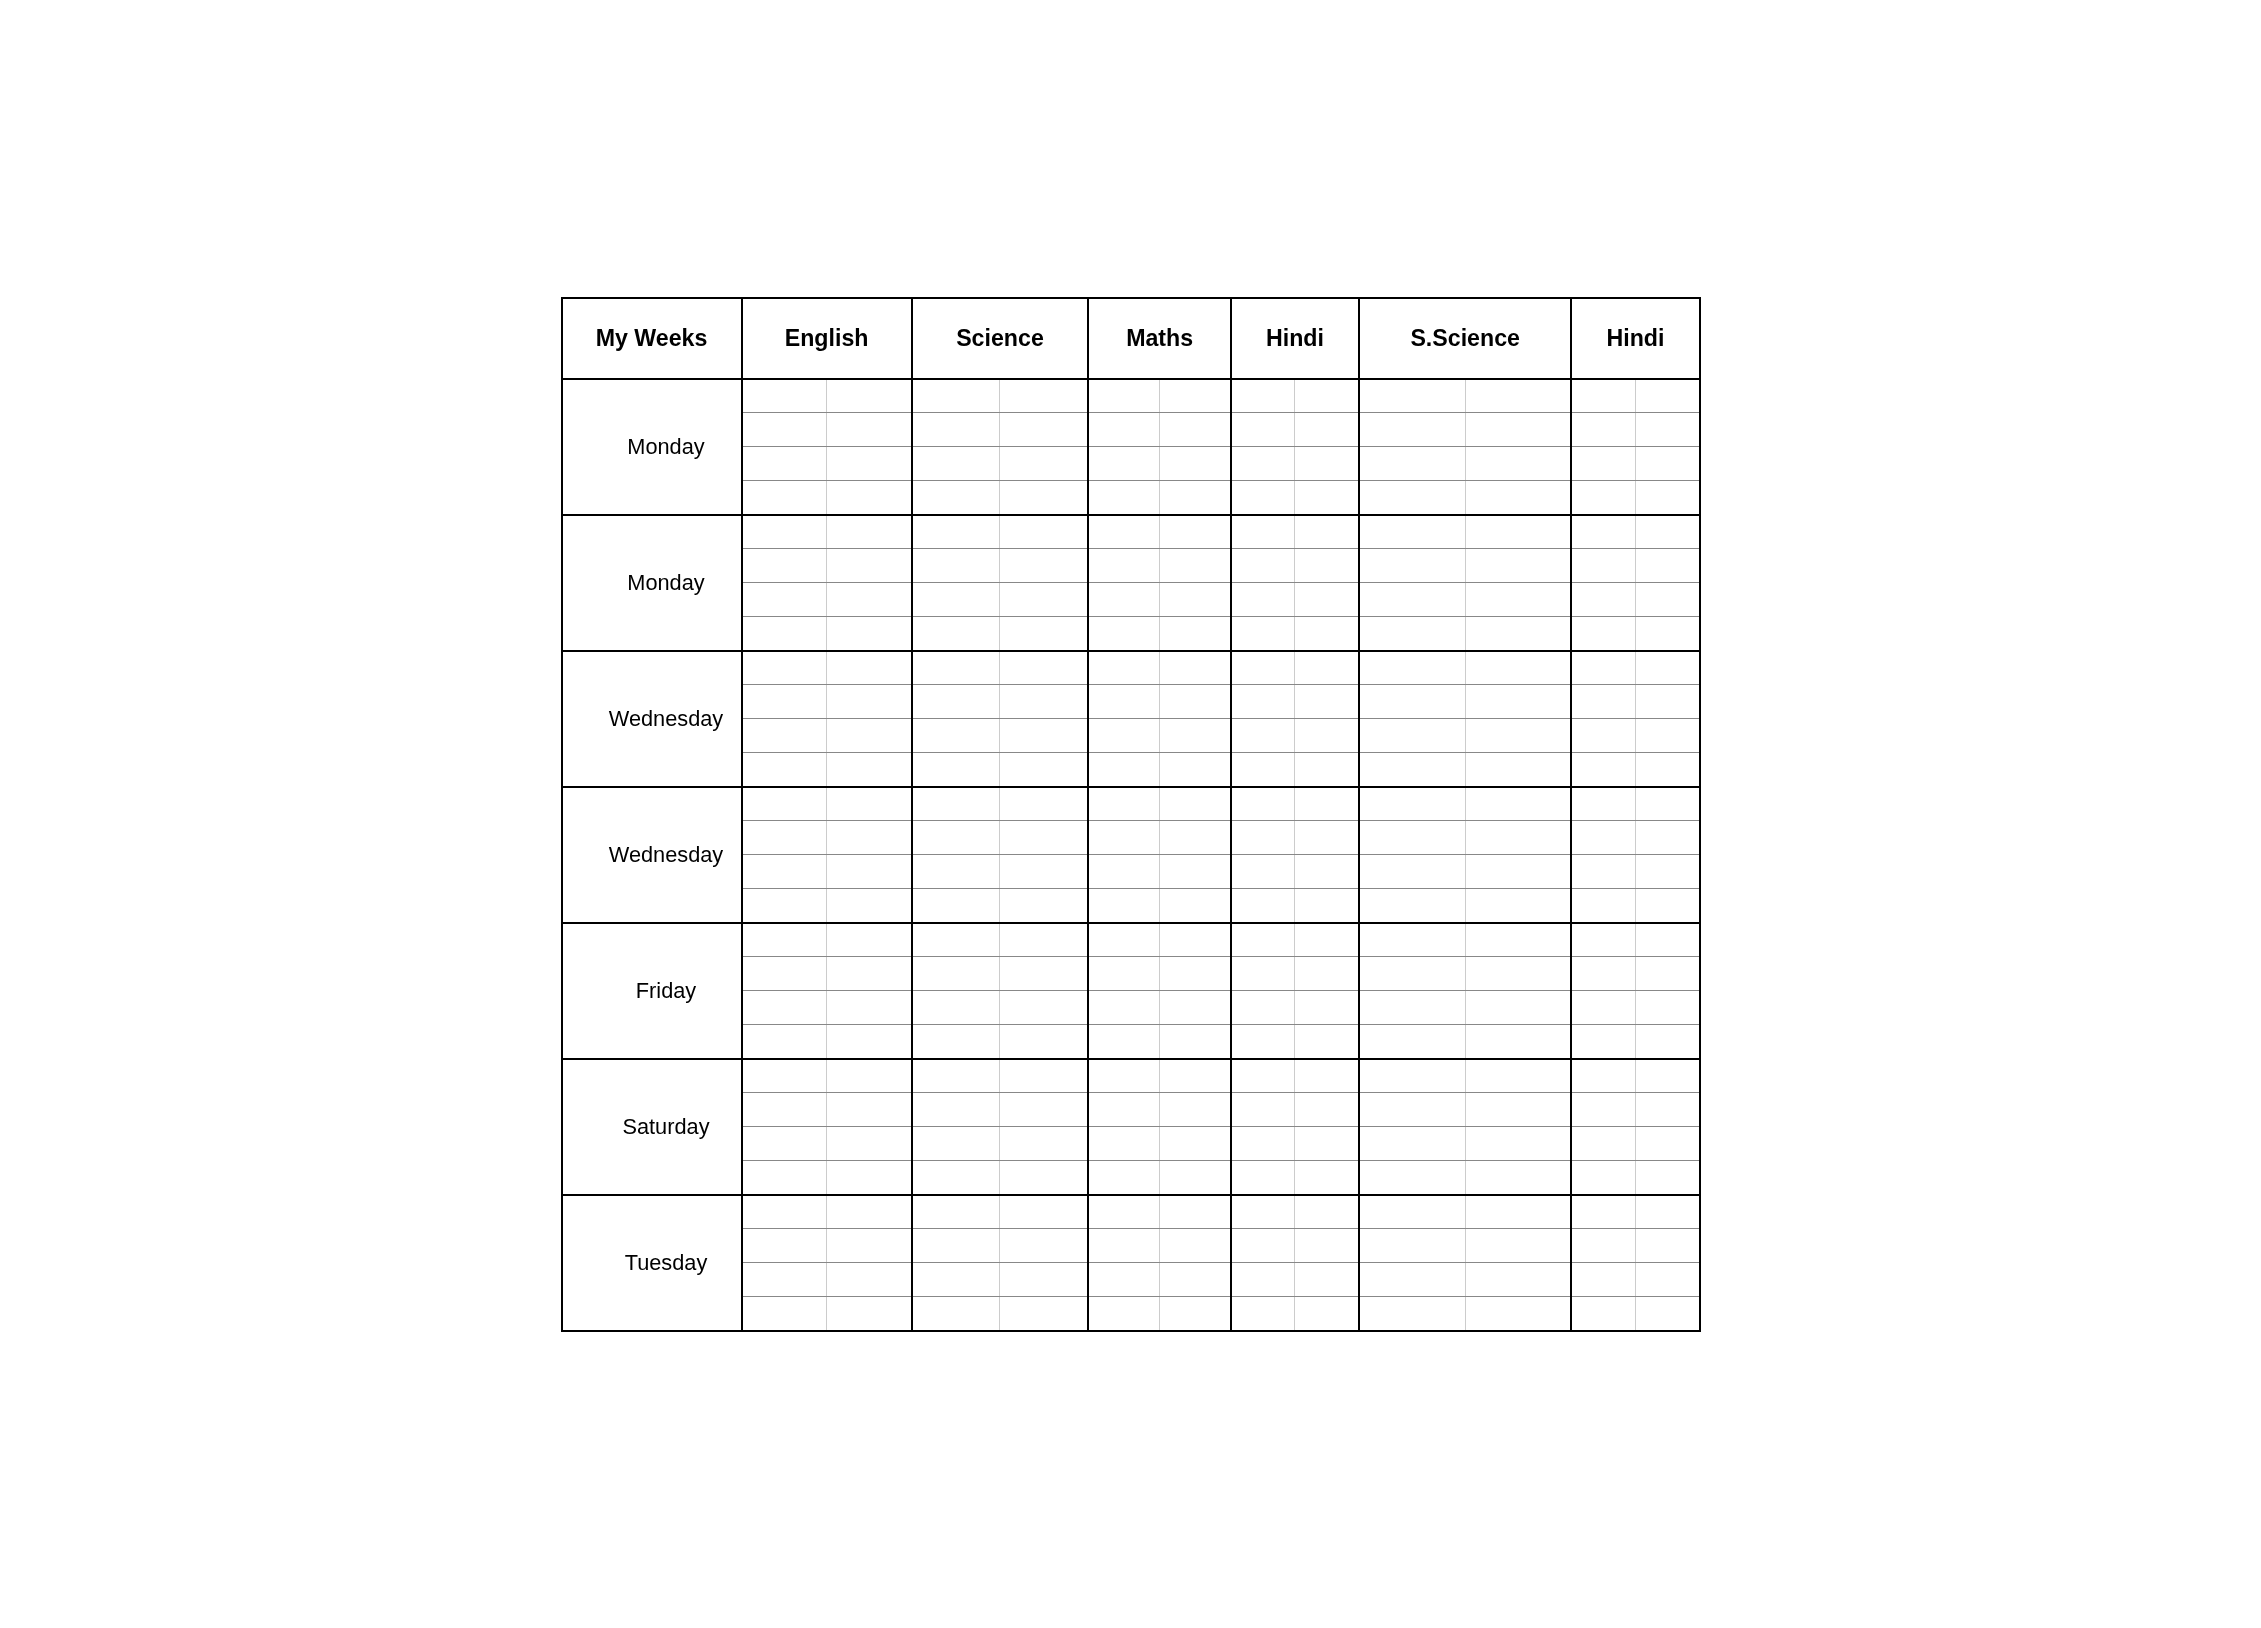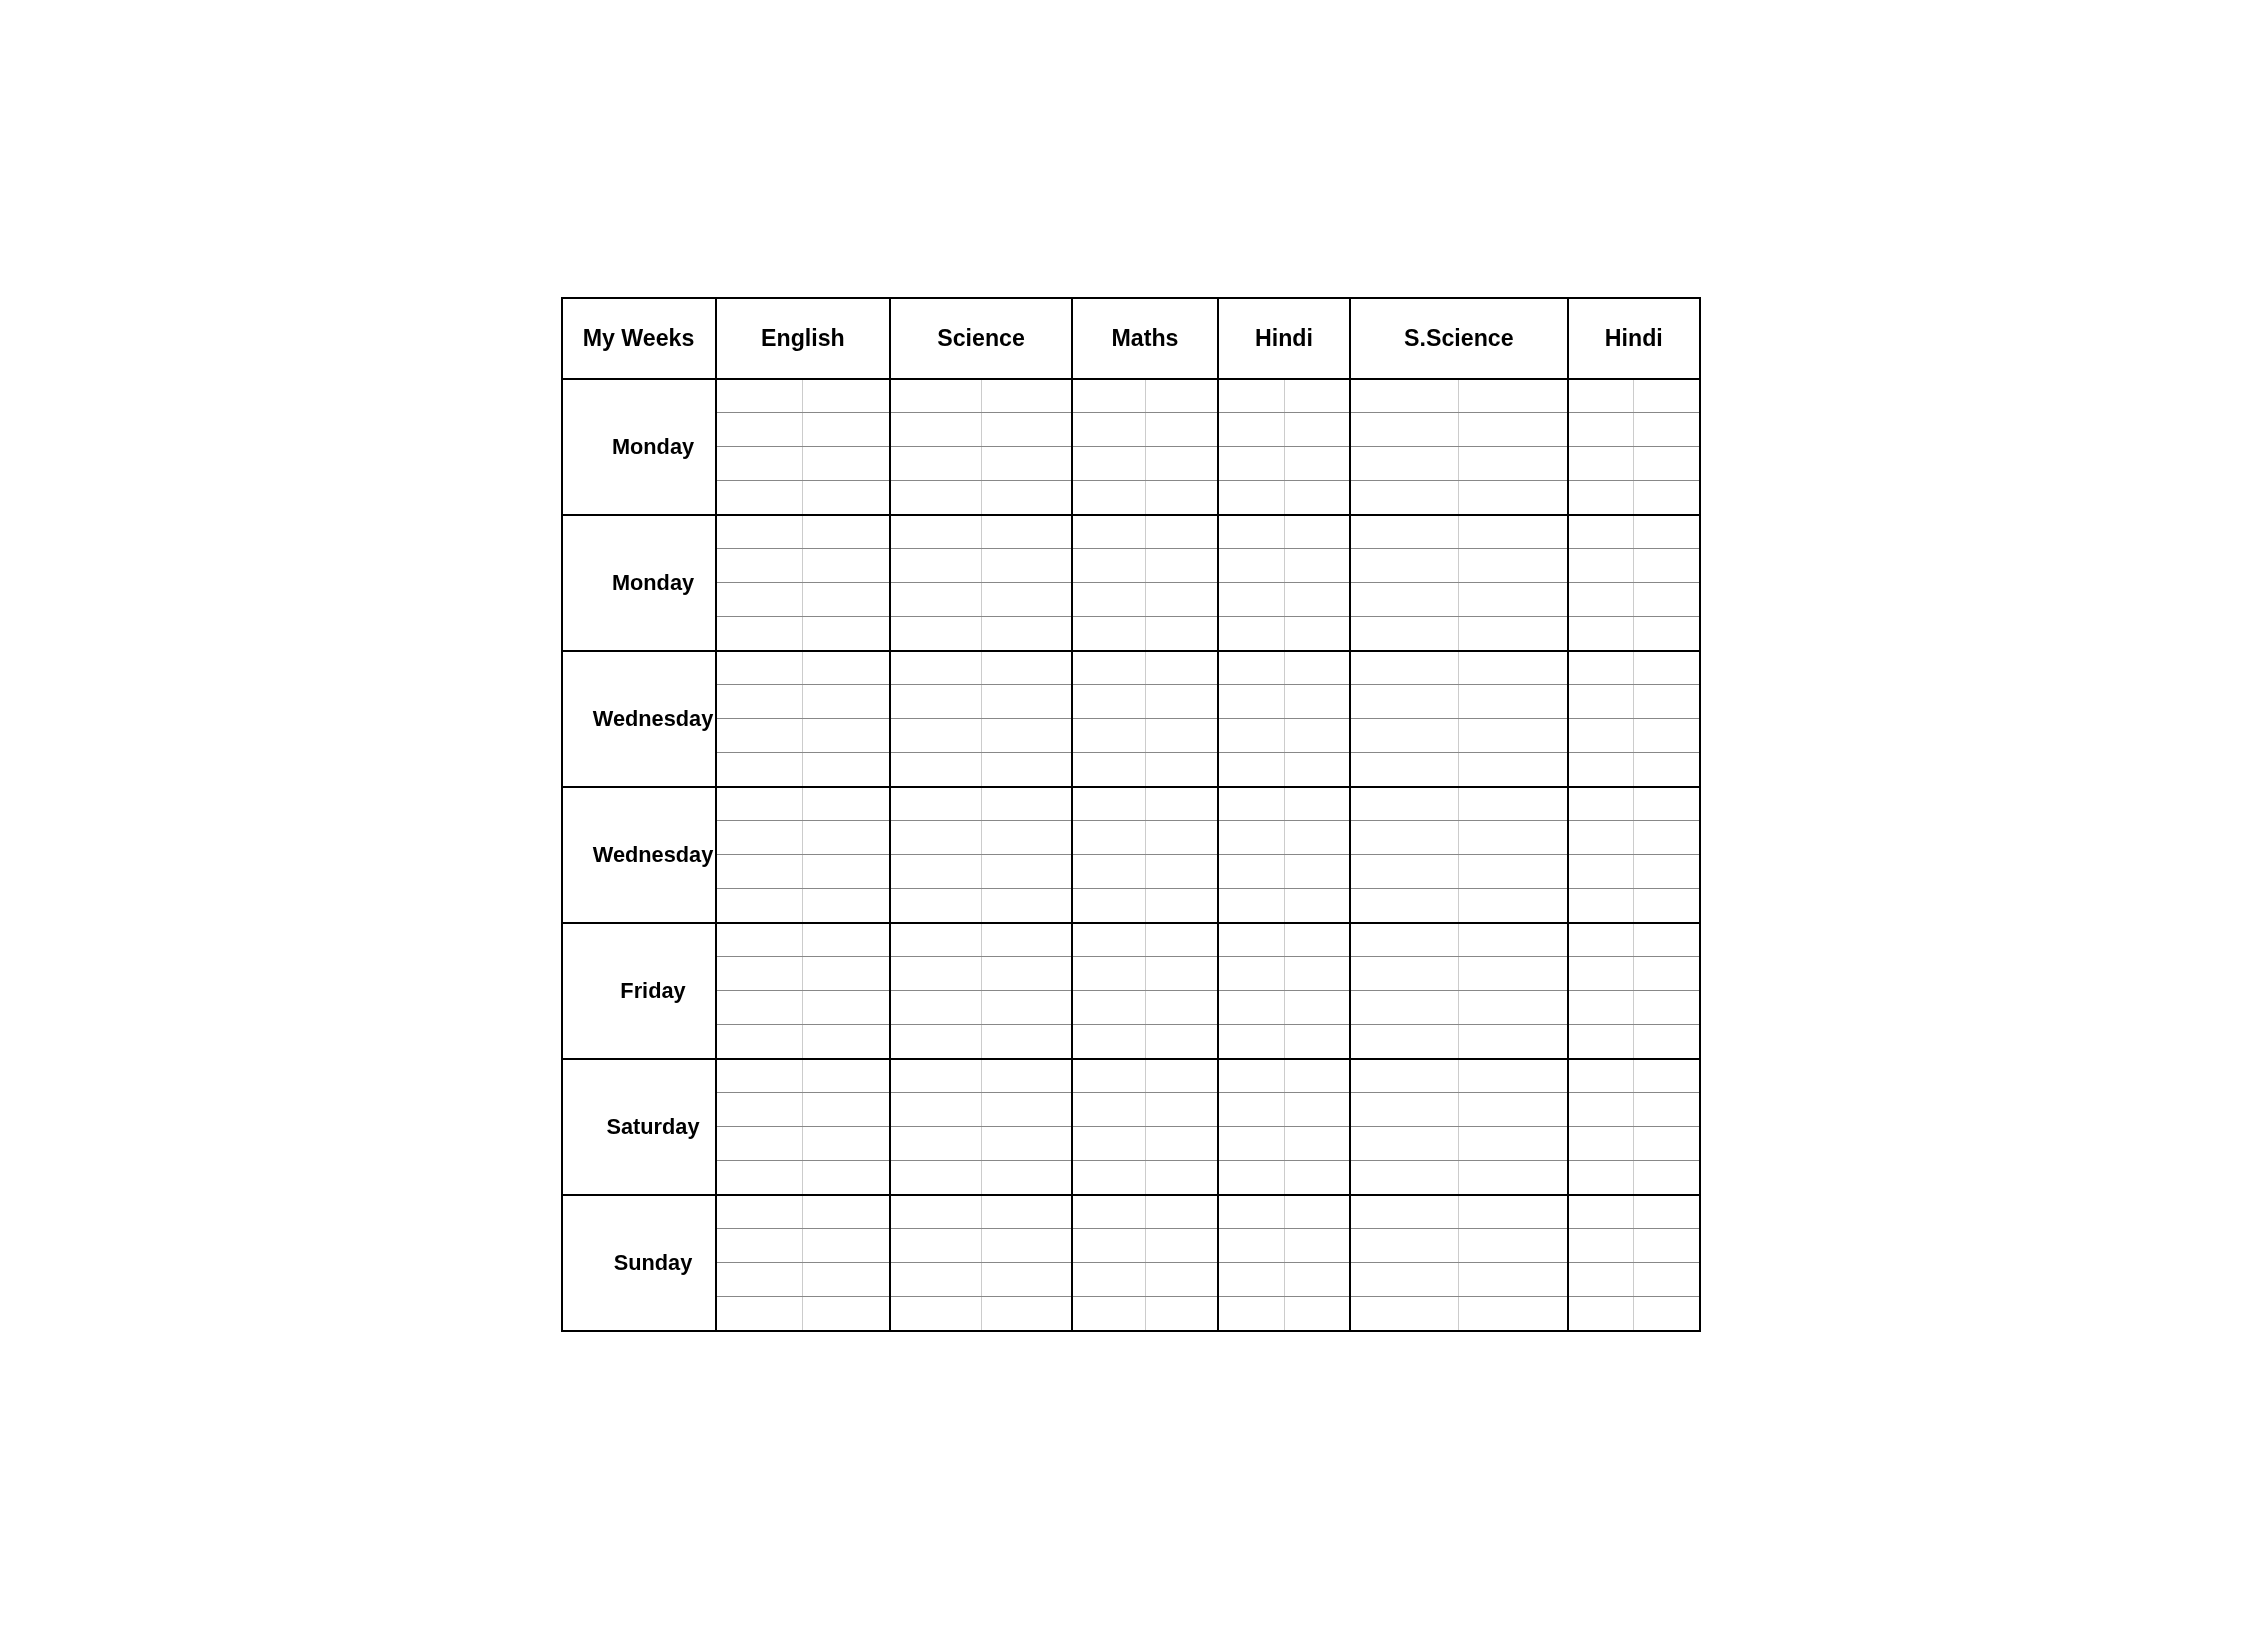--- a/index.html
+++ b/index.html
@@ -38,26 +38,26 @@
       font-size: 1.6rem;
       font-weight: bold;
       height: 81px;
       padding: 9px;
       text-align: center;
     }
 
     
     .day-cell {
       font-size: 1.5rem;
-      font-weight: bold;
+      font-weight: normal;
       border-right: 2.7px solid #000 !important;
       border-top: 2.7px solid #000 !important;
       border-bottom: 2.7px solid #000 !important;
       border-left: 1.8px solid #000 !important;
-      width: 154px;
+      width: 180px;
       padding-left: 29px;
     }
 
     
     .sub-row td {
       height: 34px;
     }
 
     
     .day-group-first td {
@@ -473,21 +473,21 @@
       <td class="sub-col-right"></td>
       <td class="sub-col-left"></td>
       <td class="sub-col-right"></td>
       <td class="sub-col-left"></td>
       <td class="sub-col-right"></td>
       <td class="sub-col-left"></td>
       <td class="sub-col-right"></td>
     </tr>
 
     <tr class="day-group-first sub-row">
-      <td rowspan="4" class="day-cell">Sunday</td>
+      <td rowspan="4" class="day-cell">Tuesday</td>
       <td class="sub-col-left"></td>
       <td class="sub-col-right"></td>
       <td class="sub-col-left"></td>
       <td class="sub-col-right"></td>
       <td class="sub-col-left"></td>
       <td class="sub-col-right"></td>
       <td class="sub-col-left"></td>
       <td class="sub-col-right"></td>
       <td class="sub-col-left"></td>
       <td class="sub-col-right"></td>

